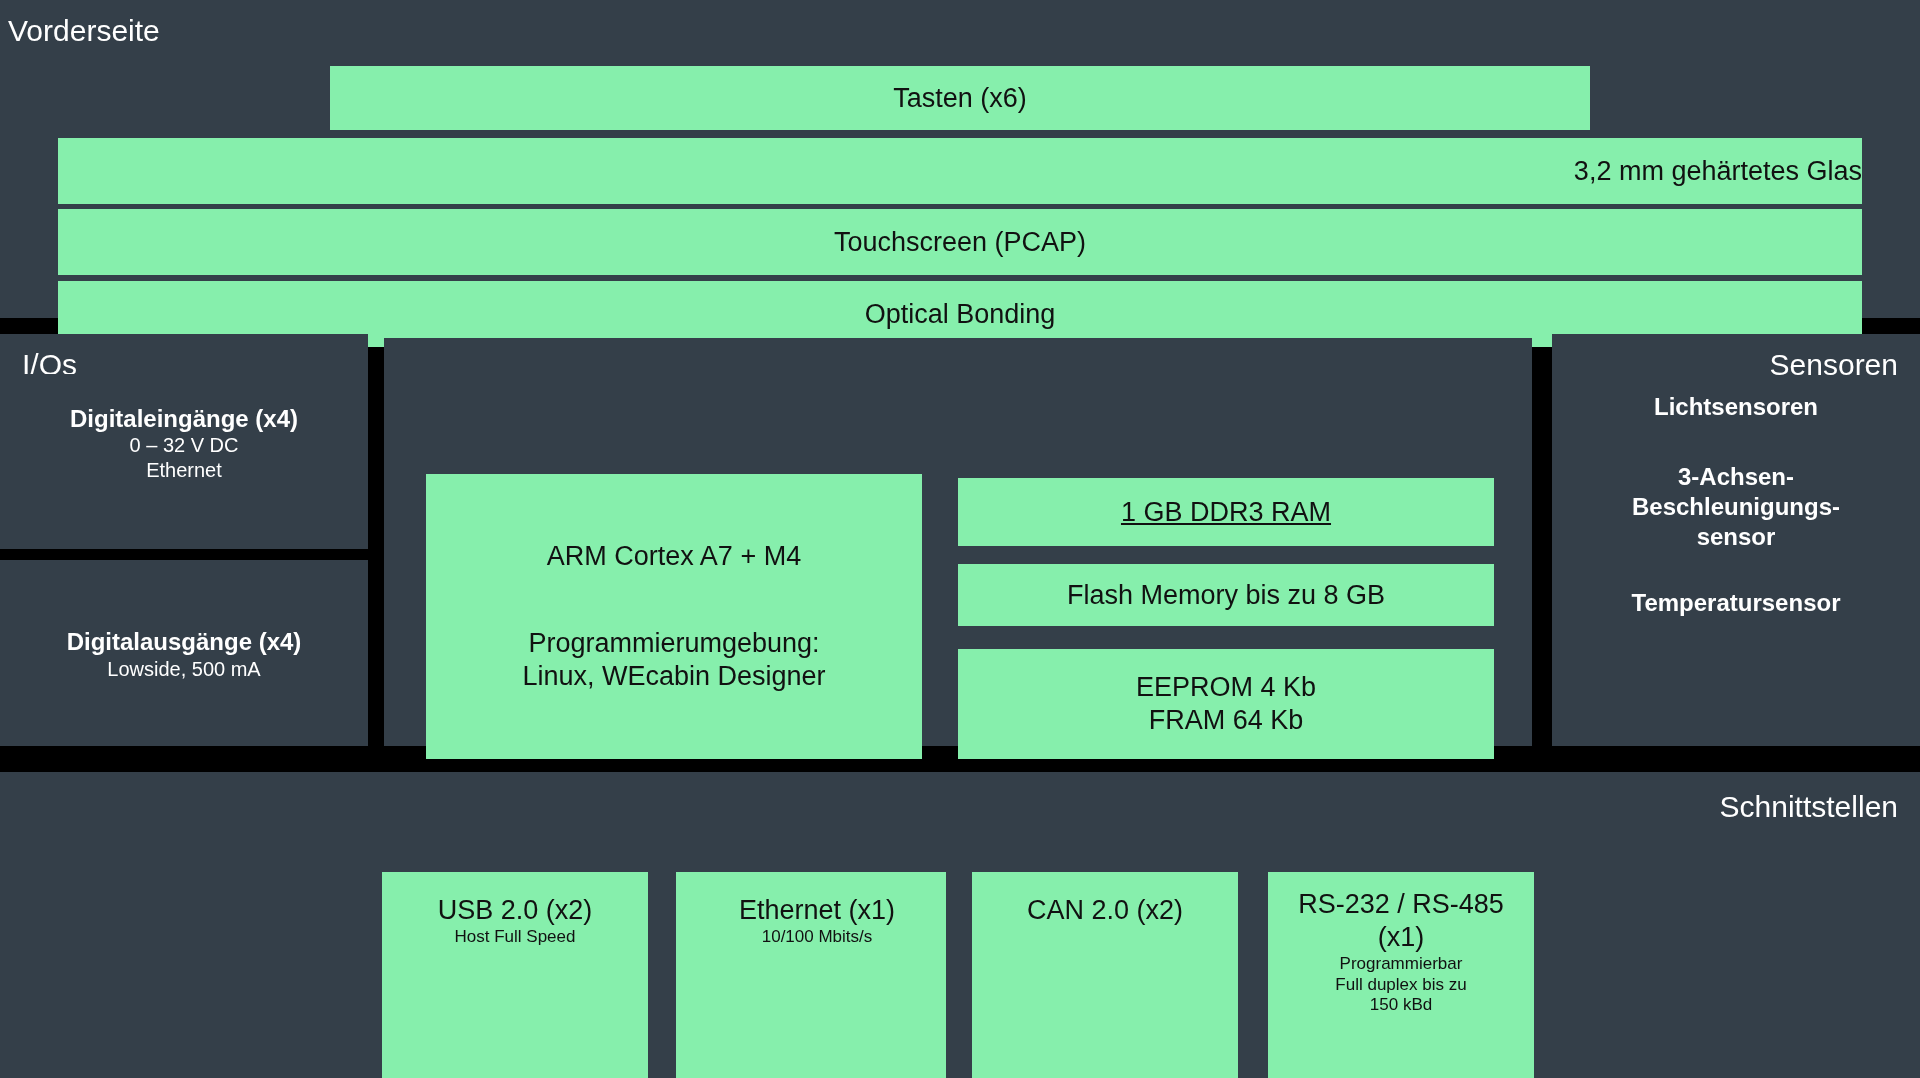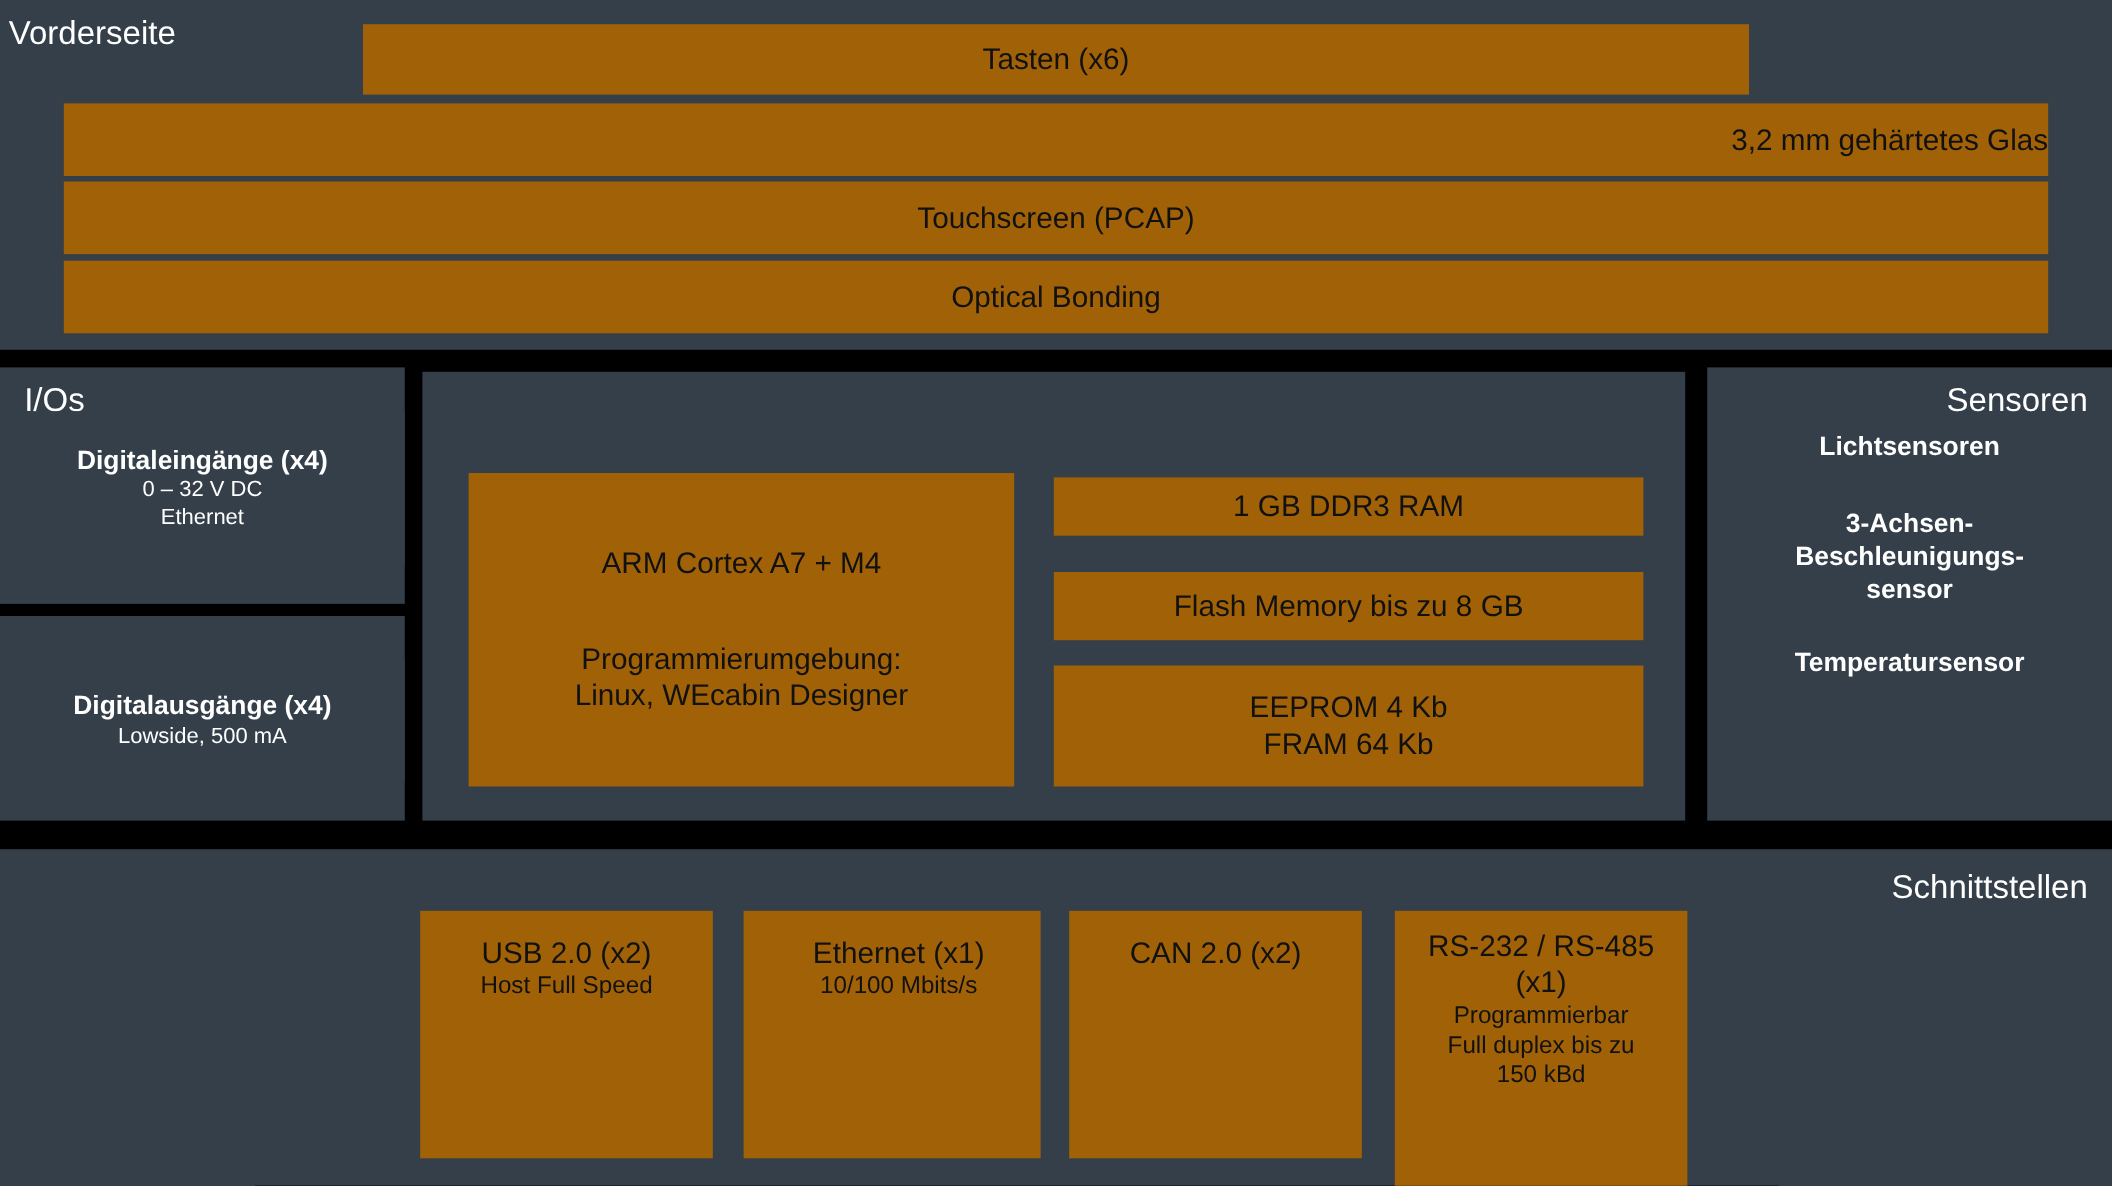--- a/index.html
+++ b/index.html
@@ -31,36 +31,37 @@
     color: #ffffff;
     font-size: 30px;
     line-height: 1.1;
     white-space: nowrap;
   }
   .label-left  { left: 8px;  top: 14px;  }
 
   
   .chip {
     position: absolute;
-    background: #a16207;
+    background: #86efac;
     color: #111111;
     box-sizing: border-box;
     display: flex;
     flex-direction: column;
     align-items: center;
     justify-content: flex-start;
     text-align: center;
+    margin-top: 44px;
   }
   .chip.center-v { justify-content: center; }
   .chip .t1 {
     font-size: 27px;
     line-height: 1.22;
   }
   .chip .t2 {
-    font-size: 22px;
+    font-size: 17px;
     line-height: 1.22;
   }
 
   
   .subtile {
     position: absolute;
     background: #343f49;
     color: #ffffff;
     box-sizing: border-box;
     display: flex;
@@ -95,21 +96,21 @@
   #io-panel-2 { left: 0;   top: 560px; width: 368px; height: 186px; }
 
   #io-title { position: absolute; left: 22px; top: 348px; color:#fff; font-size: 30px; }
 
   #io-tile-in  { left: 0;   top: 374px; width: 368px; height: 140px; }
   #io-tile-out { left: 0;   top: 600px; width: 368px; height: 110px; }
 
   #core-panel { left: 384px; top: 338px; width: 1148px; height: 408px; }
 
   #chip-cpu   { left: 426px; top: 430px; width: 496px; height: 285px; }
-  #chip-ram   { left: 958px; top: 434px; width: 536px; height: 53px; }
+  #chip-ram   { left: 958px; top: 434px; width: 536px; height: 68px; text-decoration: underline; }
   #chip-flash { left: 958px; top: 520px; width: 536px; height: 62px; }
   #chip-eeprom{ left: 958px; top: 605px; width: 536px; height: 110px; }
 
   #sensor-panel { left: 1552px; top: 334px; width: 368px; height: 412px; }
   #sensors-title { position: absolute; right: 22px; top: 14px; color:#fff; font-size: 30px; }
 
   
   #iface-panel { left: 0; top: 772px; width: 1920px; height: 306px; }
   #iface-title { position: absolute; right: 22px; top: 18px; color:#fff; font-size: 30px; }
 

